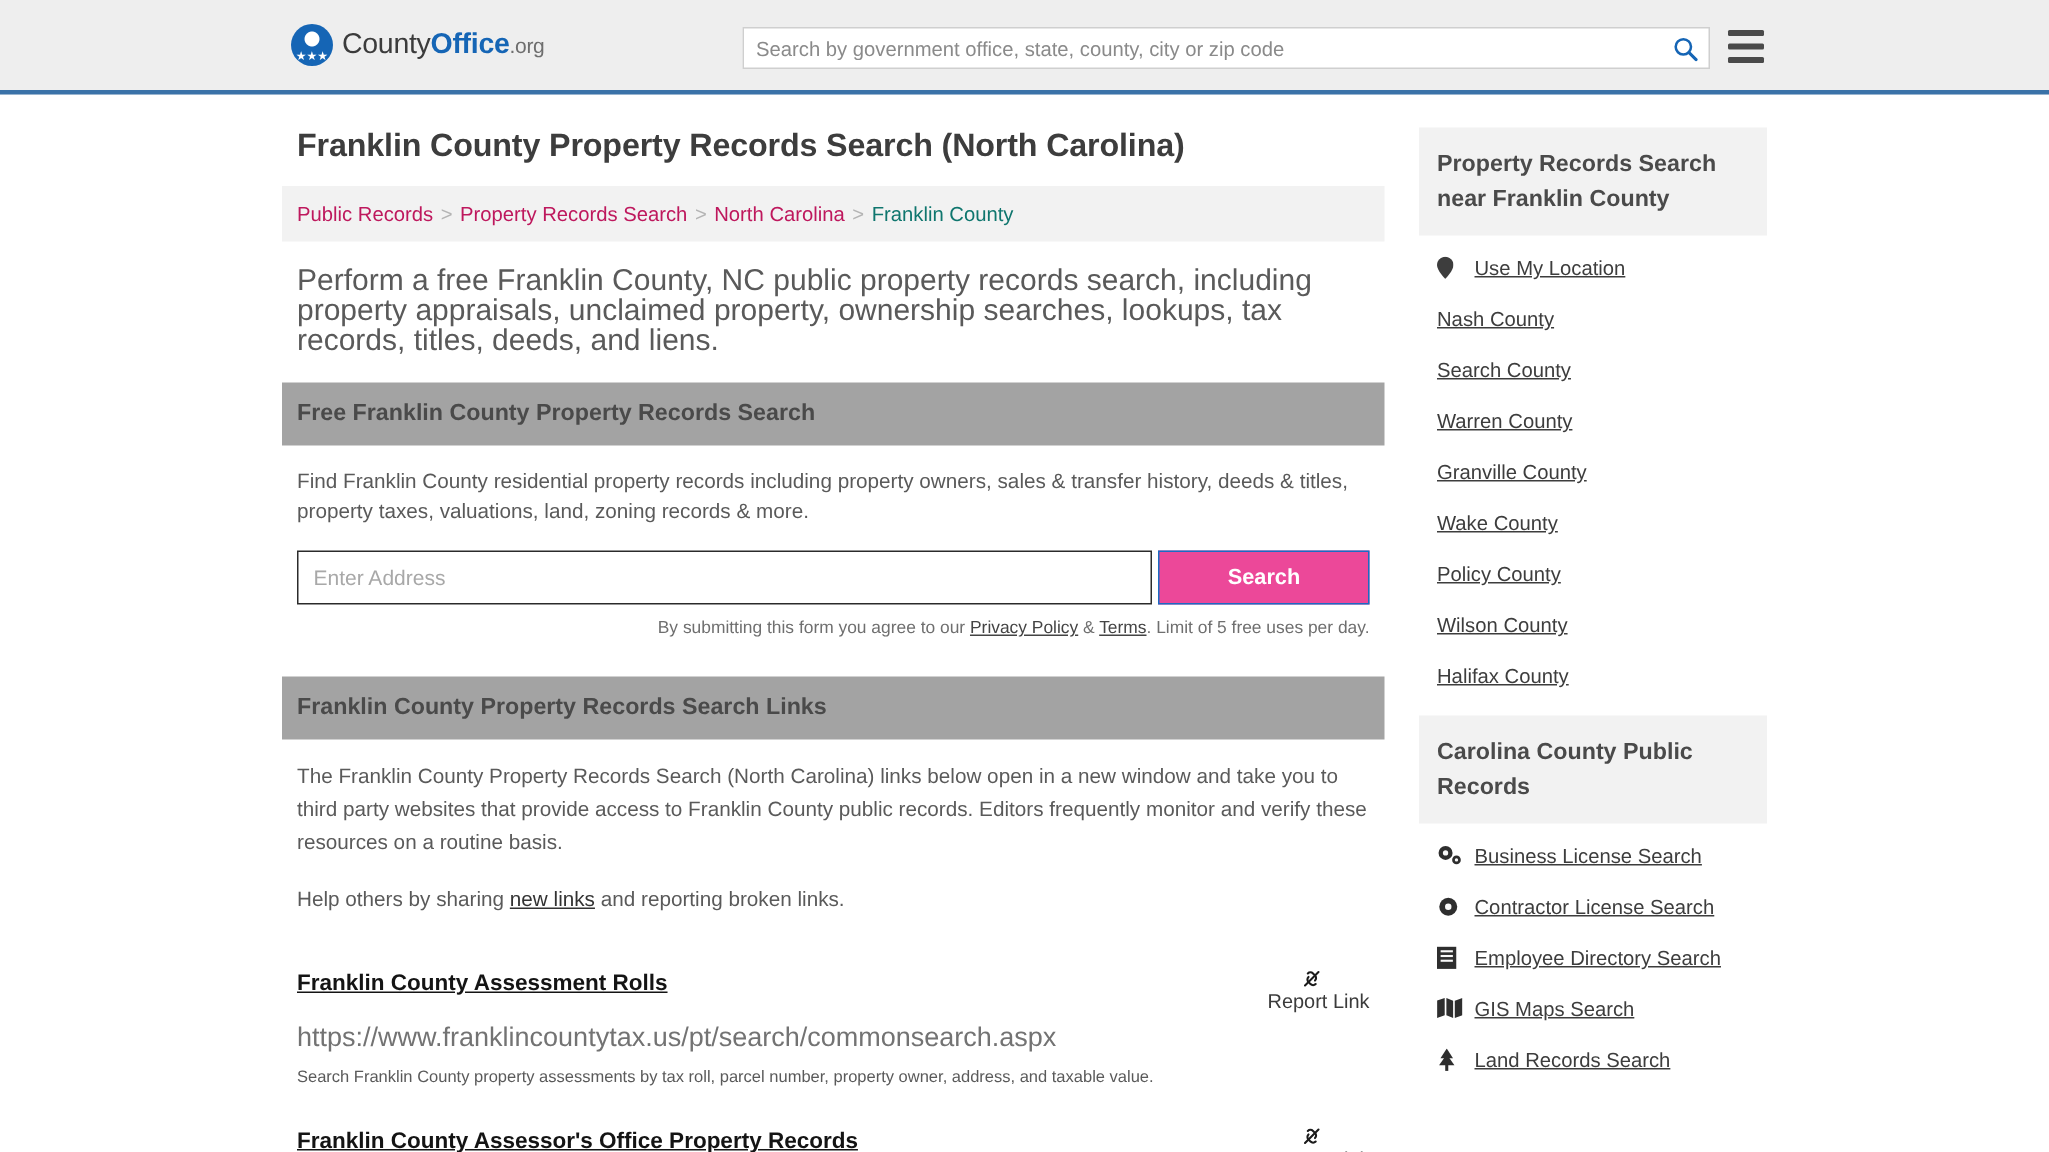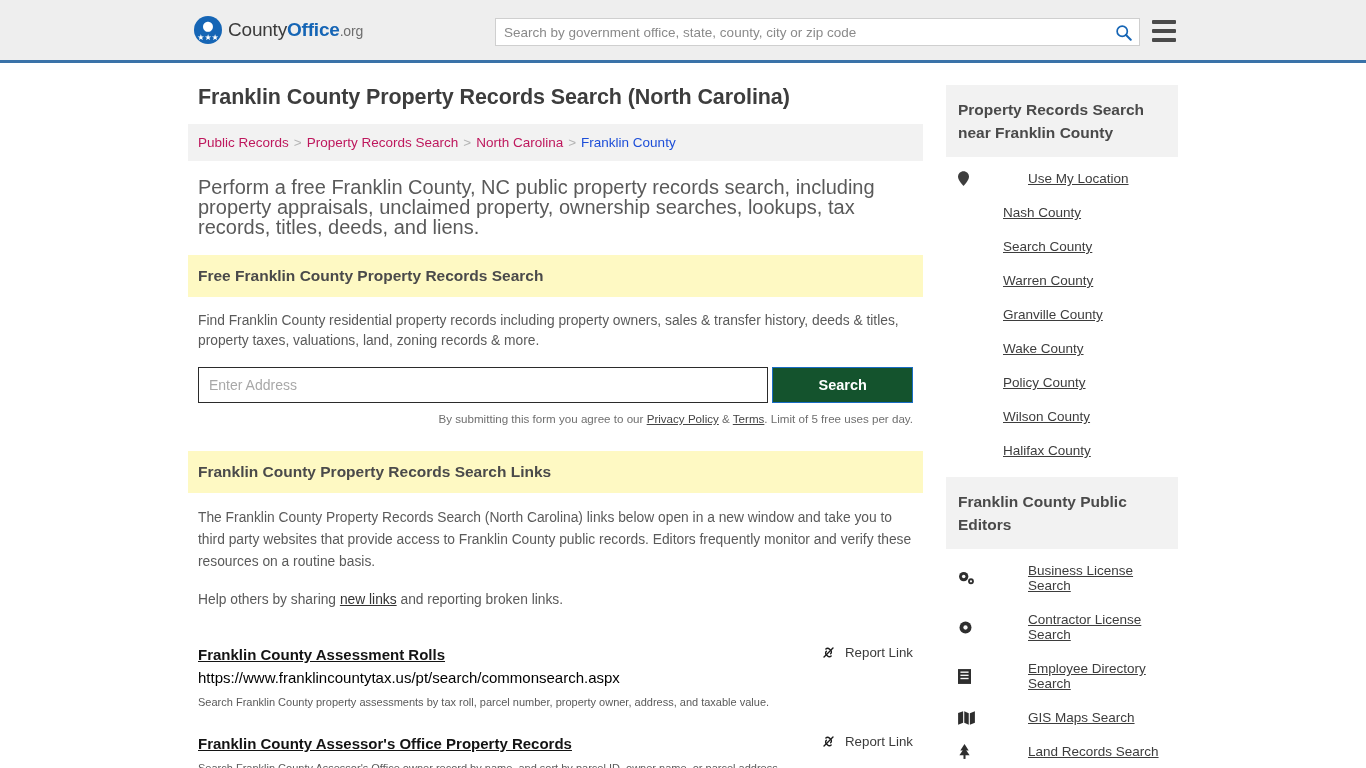--- a/index.html
+++ b/index.html
@@ -125,32 +125,32 @@
     background: #f2f2f2;
     padding: 11px 10px;
     font-size: 13.5px;
     color: #6b6b6b;
   }
   .breadcrumb a {
     color: #be185d;
     text-decoration: none;
   }
   .breadcrumb .sep { color: #b4b4b4; margin: 0 5px; }
-  .breadcrumb .current { color: #1d4ed8; }
+  .breadcrumb .current { color: #0f766e; }
 
   .intro-text {
     font-size: 20px;
     line-height: 20px;
     color: #5a5a5a;
     padding: 16px 10px 10px 10px;
   }
 
   
   .section-head {
-    background: #fef9c3;
+    background: #a3a3a3;
     padding: 12px 10px;
     font-size: 15.5px;
     font-weight: bold;
     color: #4a4a4a;
     margin-top: 8px;
   }
   .section-body {
     padding: 14px 10px 0 10px;
     font-size: 13.8px;
     line-height: 20px;
@@ -177,21 +177,21 @@
     font-family: "Liberation Sans", sans-serif;
     outline: none;
     background: #fff;
     color: #333;
   }
   .search-form input.addr::placeholder { color: #a8a8a8; }
   .search-form button.go {
     width: 142px;
     height: 36px;
     margin-left: 4px;
-    background: #14532d;
+    background: #ec4899;
     border: 1px solid #1a6cc4;
     color: #ffffff;
     font-size: 14.5px;
     font-weight: bold;
     font-family: "Liberation Sans", sans-serif;
     cursor: pointer;
   }
   .form-note {
     text-align: right;
     font-size: 11.6px;
@@ -216,29 +216,30 @@
     color: #141414;
     text-decoration: underline;
     cursor: pointer;
   }
   .report-link {
     display: flex; align-items: center;
     font-size: 13.3px;
     color: #3b3b3b;
     white-space: nowrap;
     cursor: pointer;
+    flex-direction: column;
   }
   .report-link .unlink-icon {
     margin-right: 9px;
     display: inline-flex;
     align-items: center;
   }
   .result-url {
-    color: #000000;
-    font-size: 15px;
+    color: #737373;
+    font-size: 18px;
     margin-top: 6px;
   }
   .result-desc {
     font-size: 11px;
     line-height: 24px;
     color: #5a5a5a;
     margin-top: 4px;
   }
 
   
@@ -247,24 +248,23 @@
     background: #f2f2f2;
     padding: 13px 12px;
     font-size: 15.5px;
     font-weight: bold;
     color: #4a4a4a;
     line-height: 23px;
   }
   .side-list { padding: 14px 12px 0 12px; }
   .side-item {
     display: flex;
-    align-items: center;
+    align-items: flex-start;
     margin-bottom: 19px;
     font-size: 13.5px;
-    gap: 45px;
   }
   .side-item .ico {
     width: 18px;
     flex: none;
     margin-right: 7px;
     display: inline-flex;
     align-items: center;
     justify-content: flex-start;
     color: #3d3d3d;
   }
@@ -431,21 +431,21 @@
 
           <div class="side-item">
             <span class="ico empty"></span>
             <a>Halifax County</a>
           </div>
 
         </div>
       </div>
 
       <div class="side-box">
-        <div class="side-head">Franklin County Public Editors</div>
+        <div class="side-head">Carolina County Public Records</div>
         <div class="side-list">
 
           <div class="side-item">
             <span class="ico">
               <svg width="17" height="14" viewBox="0 0 18 15" aria-hidden="true">
                 <g fill="#2e2e2e">
                   <circle cx="6" cy="6" r="5"></circle>
                   <circle cx="6" cy="6" r="1.9" fill="#f9f9f9"></circle>
                   <circle cx="13.8" cy="11" r="3.1"></circle>
                   <circle cx="13.8" cy="11" r="1.2" fill="#f9f9f9"></circle>

